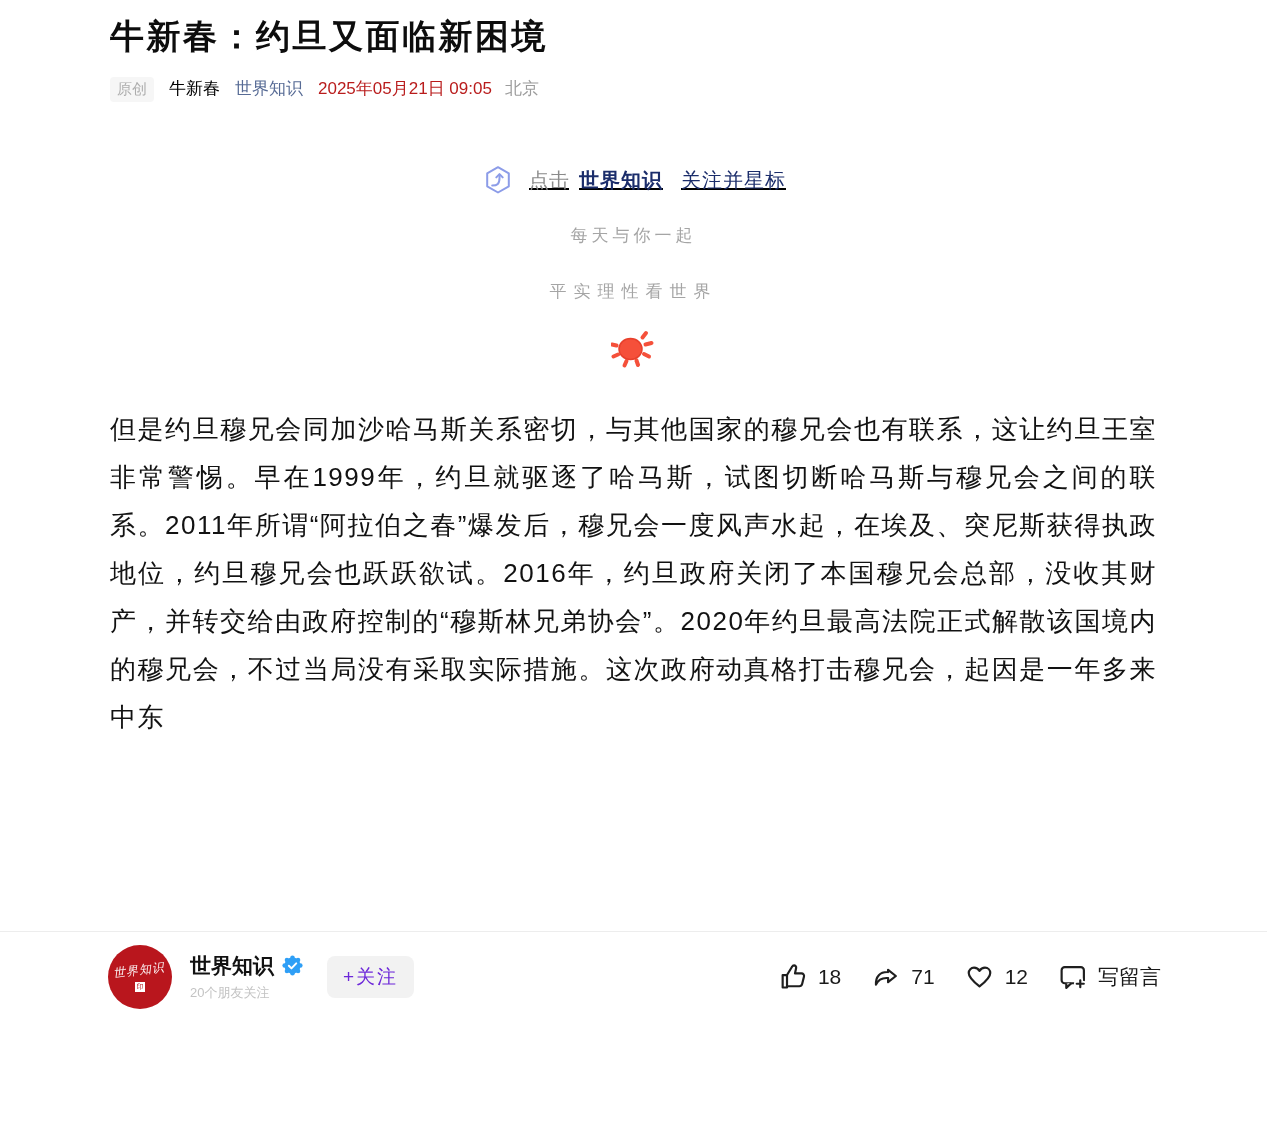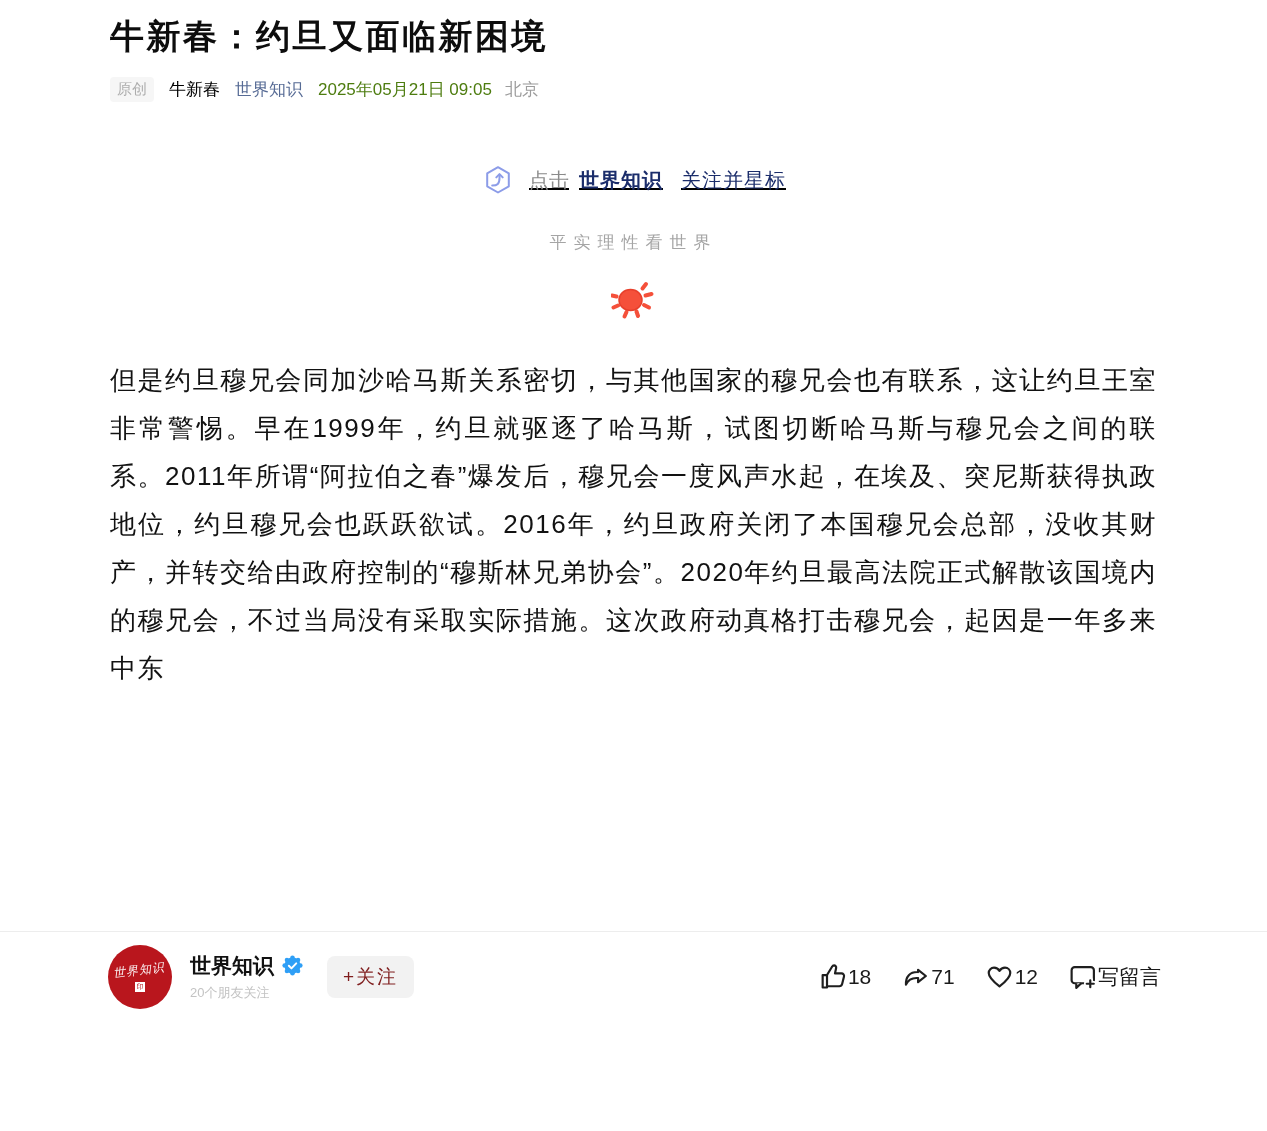--- a/index.html
+++ b/index.html
@@ -12,30 +12,30 @@
     overflow: hidden;
     margin: 0 auto;
   }
   .article { padding: 14px 110px 0 110px; }
 
   h1.title {
     font-size: 34px; font-weight: 700; color: #0d0d0d;
     letter-spacing: 2.5px; line-height: 1.35;
   }
   .byline {
-    display: flex; align-items: center; gap: 15px;
+    display: flex; align-items: flex-start; gap: 15px;
     margin-top: 17px; font-size: 17px; white-space: nowrap;
   }
   .tag {
     background: #f6f6f6; color: #adadad; font-size: 15px;
     padding: 3px 7px; border-radius: 4px;
   }
   .author { color: #000000; }
   .account-link { color: #576b95; text-decoration: none; cursor: pointer; }
-  .date { color: #4d7c0f; }
+  .date { color: #b91c1c; }
   .loc { color: #9c9c9c; margin-left: -2px; }
 
   .banner {
     margin-top: 62px;
     display: flex; align-items: center; justify-content: center;
     gap: 10px; cursor: pointer; text-decoration: underline;
   }
   .banner-icon { display: inline-flex; margin-right: 4px; }
   .banner .click { color: #8a8a8a; font-size: 20px; }
   .banner .acct { color: #1b2d6b; font-size: 20px; font-weight: 700; letter-spacing: 1px; }
@@ -77,25 +77,25 @@
     position: absolute; left: 27px; top: 37px;
     width: 10px; height: 10px; background: #ffffff;
     color: #b9161d; font-size: 7px; line-height: 10px; text-align: center;
   }
   .acct-meta { margin-left: 18px; }
   .acct-name-row { display: flex; align-items: center; gap: 8px; }
   .acct-name { font-size: 21px; font-weight: 700; color: #111111; cursor: pointer; }
   .followers { font-size: 13px; color: #c3c3c3; margin-top: 4px; }
   .follow-btn {
     margin-left: 24px; background: #f2f2f2; border: none; cursor: pointer;
-    border-radius: 8px; padding: 8px 16px; font-size: 19px; color: #7f1d1d;
+    border-radius: 8px; padding: 8px 16px; font-size: 19px; color: #6d28d9;
     font-family: inherit; letter-spacing: 2px;
   }
   .actions { margin-left: auto; display: flex; align-items: center; gap: 30px; }
-  .action { display: flex; align-items: center; gap: 1px; cursor: pointer; }
+  .action { display: flex; align-items: center; gap: 11px; cursor: pointer; }
   .action .cnt { font-size: 21px; color: #1a1a1a; }
 </style>
 </head>
 <body>
 
 <div class="page">
   <div class="article">
 
     <h1 class="title">牛新春：约旦又面临新困境</h1>
 
@@ -113,20 +113,21 @@
           <path d="M17 3.2 L27.8 9.4 V22.3 L17 28.5 L6.2 22.3 V9.4 Z" stroke="#8c9ce8" stroke-width="2" stroke-linejoin="round"></path>
           <path d="M11.2 21.6 c5.2 0 7.3 -1.6 7.3 -7.6 V10.8" stroke="#8c9ce8" stroke-width="2" stroke-linecap="round" fill="none"></path>
           <path d="M15.3 13.4 l3.2 -3.3 3.2 3.3" stroke="#8c9ce8" stroke-width="2" stroke-linecap="round" stroke-linejoin="round" fill="none"></path>
         </svg>
       </span>
       <span class="click">点击</span>
       <span class="acct">世界知识</span>
       <span class="follow">关注并星标</span>
     </div>
 
+    <div class="tagline">每天与你一起</div>
     <div class="tagline tagline2">平实理性看世界</div>
 
     <div class="sun">
       <svg width="46" height="42" viewBox="0 0 46 42">
         <g stroke="#f5503a" stroke-width="4" stroke-linecap="round">
           <path d="M31.5 10.5 l3.5 -4.5"></path>
           <path d="M34.5 17.5 l6 -1.5"></path>
           <path d="M33 27 l5 2.5"></path>
           <path d="M25.5 33.5 l1.5 4.5"></path>
           <path d="M15.5 34 l-2 4.5"></path>

